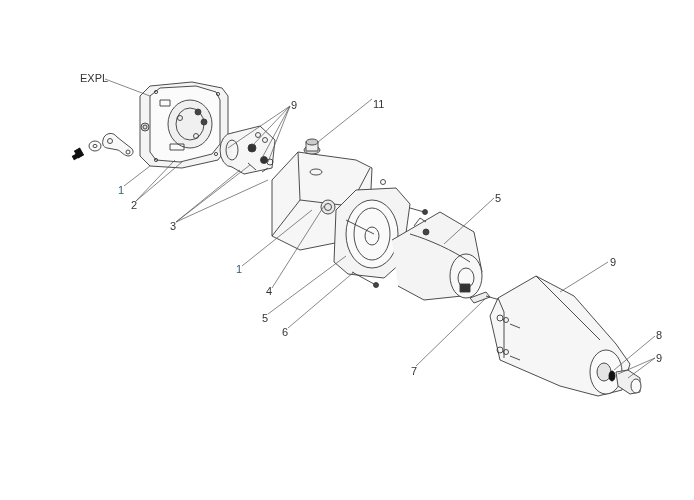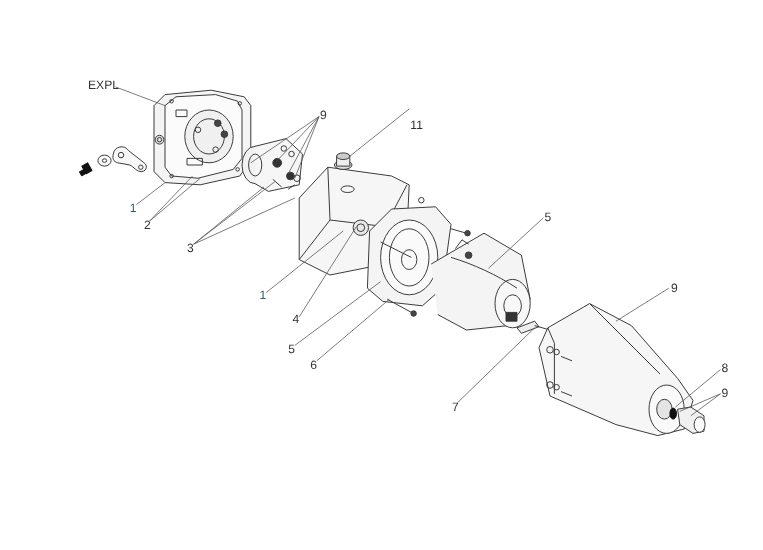--- a/index.html
+++ b/index.html
@@ -143,21 +143,21 @@
     <line x1="655" y1="336" x2="614" y2="370"></line>
     <line x1="655" y1="358" x2="618" y2="374"></line>
     <line x1="655" y1="358" x2="628" y2="378"></line>
     <line x1="416" y1="366" x2="486" y2="298"></line>
   </g>
 </svg>
 
 <div id="callouts">
   <span class="callout" style="left:80px;top:73px;">EXPL</span>
   <span class="callout" style="left:291px;top:100px;">9</span>
-  <span class="callout" style="left:373px;top:109px;text-align:right;">11</span>
+  <span class="callout" style="left:373px;top:99px;text-align:right;">11</span>
   <span class="callout teal" style="left:118px;top:185px;">1</span>
   <span class="callout" style="left:131px;top:200px;">2</span>
   <span class="callout" style="left:170px;top:221px;">3</span>
   <span class="callout" style="left:495px;top:193px;">5</span>
   <span class="callout" style="left:610px;top:257px;">9</span>
   <span class="callout teal" style="left:236px;top:264px;">1</span>
   <span class="callout" style="left:266px;top:286px;">4</span>
   <span class="callout" style="left:262px;top:313px;">5</span>
   <span class="callout" style="left:282px;top:327px;">6</span>
   <span class="callout" style="left:656px;top:330px;">8</span>

